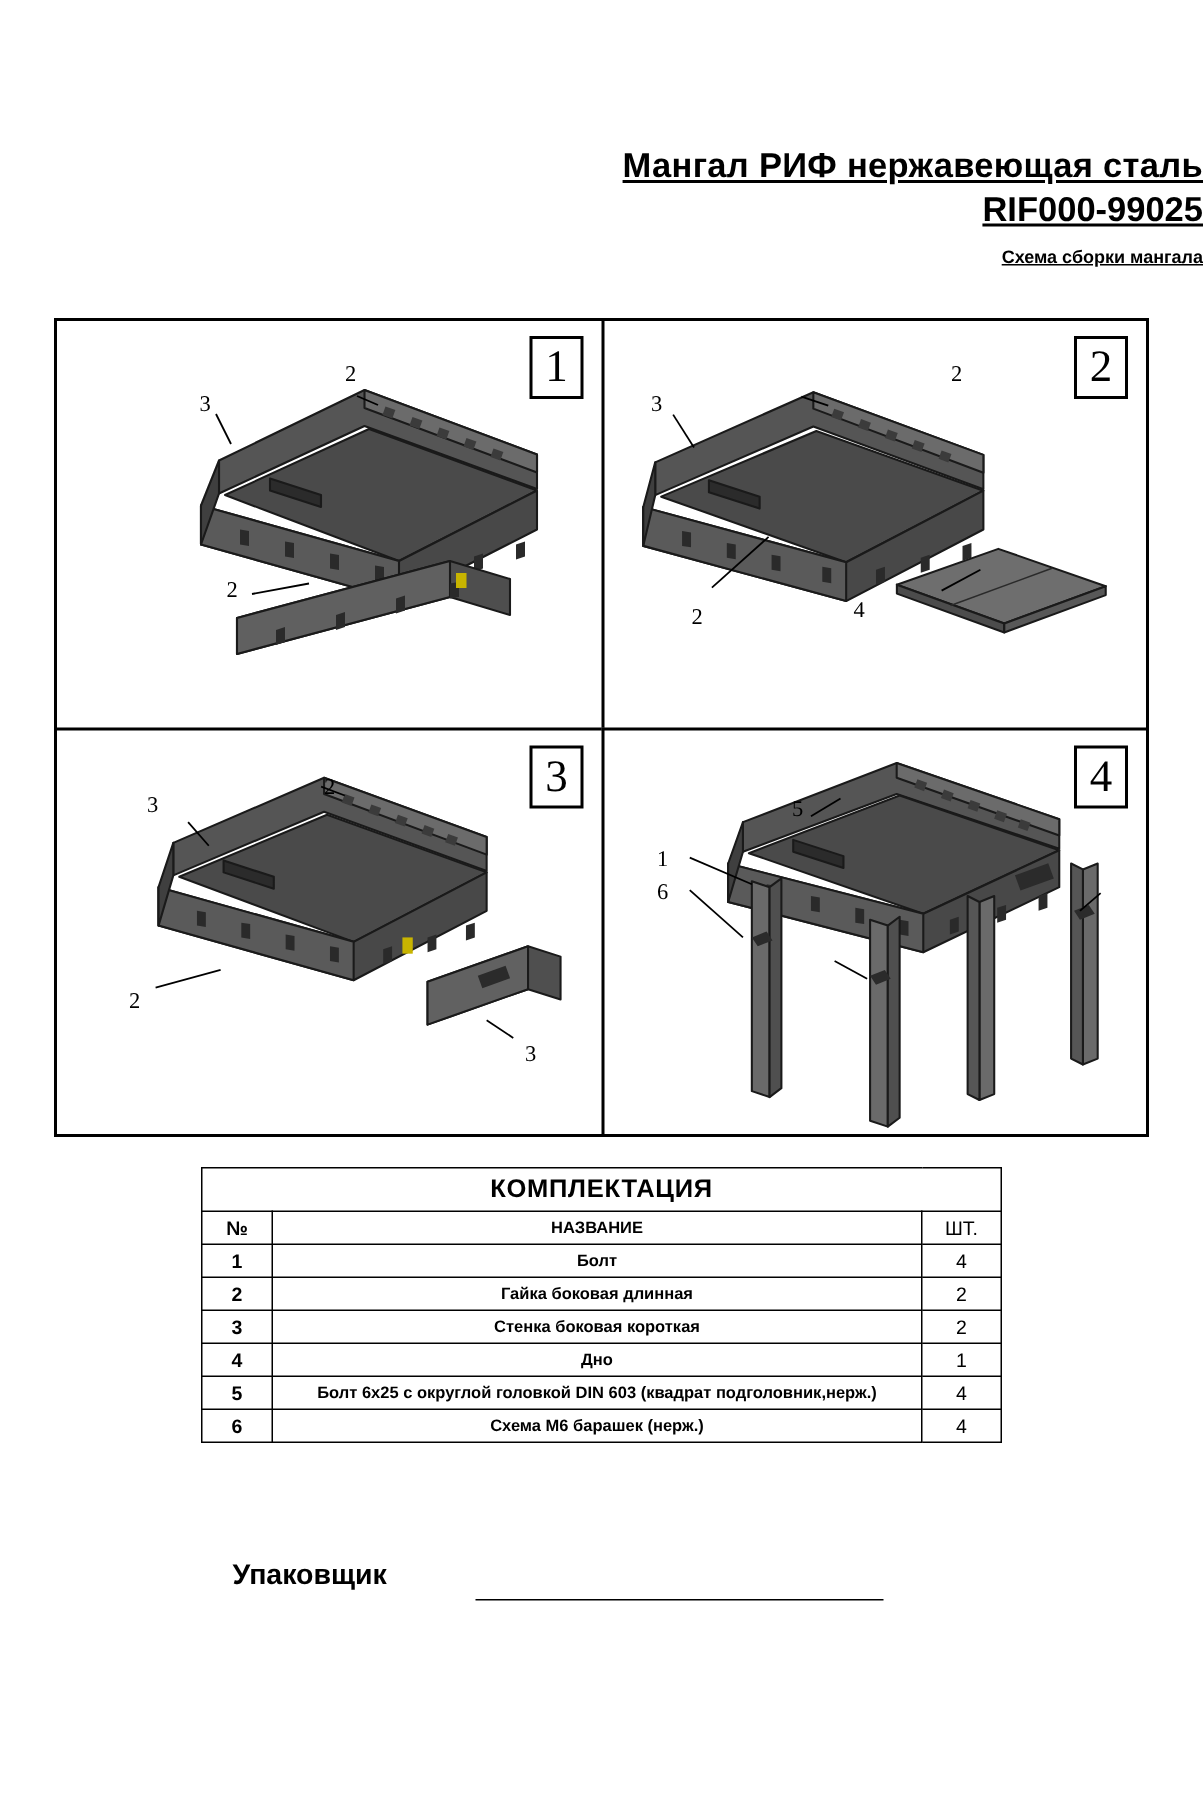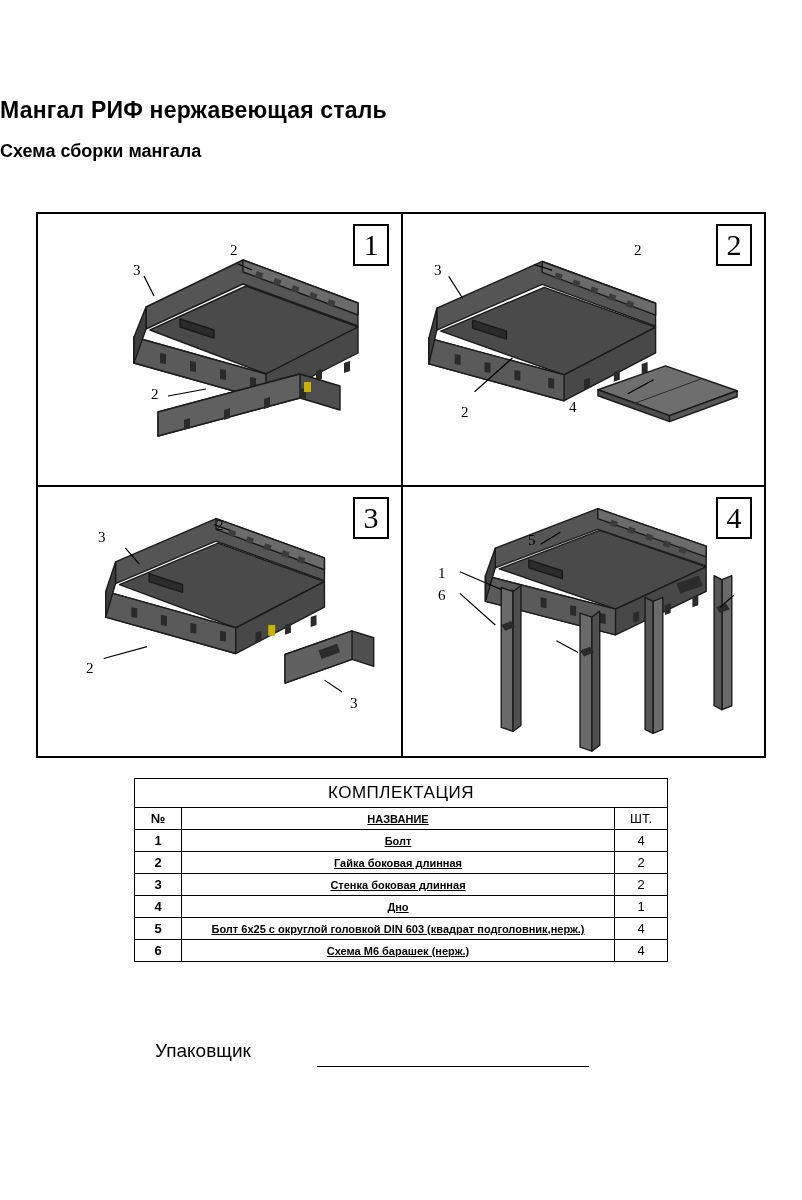--- a/index.html
+++ b/index.html
@@ -22,38 +22,39 @@
     height: 1200px;
     background: #ffffff;
   }
 
   
   .title-block {
     position: absolute;
     left: 0;
     top: 96px;
     width: 802px;
-    text-align: left;
+    text-align: right;
+    text-decoration: underline;
   }
   .title-line1 {
     font-size: 23px;
     font-weight: bold;
     letter-spacing: 0.2px;
     line-height: 28px;
   }
   .title-line2 {
     font-size: 23px;
     font-weight: bold;
     line-height: 30px;
   }
   .title-line3 {
-    font-size: 18px;
+    font-size: 12px;
     font-weight: bold;
     line-height: 30px;
-    margin-top: 12px;
+    margin-top: 2px;
   }
 
   
   .panels {
     position: absolute;
     left: 36px;
     top: 212px;
     width: 730px;
     height: 546px;
     border: 2px solid #000;
@@ -109,40 +110,41 @@
     font-size: 11px;
   }
   .parts-table td, .parts-table th {
     border: 1.5px solid #000;
     padding: 3px 2px;
     text-align: center;
     vertical-align: middle;
   }
   .parts-table .head-title {
     font-size: 17px;
-    font-weight: normal;
+    font-weight: bold;
     padding: 4px 0;
     letter-spacing: 0.5px;
   }
   .parts-table .col-head {
     font-size: 13px;
     font-weight: bold;
     padding: 3px 0;
   }
   .parts-table .c-num { width: 42px; font-size: 13px; font-weight: bold; }
-  .parts-table .c-name { font-size: 11px; font-weight: bold; padding: 4px 6px; text-decoration: underline; }
+  .parts-table .c-name { font-size: 11px; font-weight: bold; padding: 4px 6px; }
   .parts-table .c-qty { width: 48px; font-size: 13px; font-weight: normal; }
 
   
   .footer {
     position: absolute;
     left: 155px;
     top: 1040px;
     width: 480px;
     height: 34px;
+    font-weight: bold;
   }
   .footer-label {
     position: absolute;
     left: 0;
     top: 0;
     font-size: 19px;
   }
   .footer-line {
     position: absolute;
     left: 162px;
@@ -151,20 +153,21 @@
     border-bottom: 1.5px solid #000;
   }
 </style>
 </head>
 <body>
 
 <div class="page">
 
   <div class="title-block">
     <div class="title-line1">Мангал РИФ нержавеющая сталь</div>
+    <div class="title-line2">RIF000-99025</div>
     <div class="title-line3">Схема сборки  мангала</div>
   </div>
 
   <div class="panels">
 
     <div class="panel a">
       <div class="panel-num">1</div>
       <svg class="art" viewBox="0 0 363 271">
         <g stroke="#1a1a1a" stroke-width="1.4" fill="none" stroke-linejoin="round">
 
@@ -392,21 +395,21 @@
         <td class="c-name">Болт</td>
         <td class="c-qty">4</td>
       </tr>
       <tr>
         <td class="c-num">2</td>
         <td class="c-name">Гайка боковая длинная</td>
         <td class="c-qty">2</td>
       </tr>
       <tr>
         <td class="c-num">3</td>
-        <td class="c-name">Стенка боковая длинная</td>
+        <td class="c-name">Стенка боковая короткая</td>
         <td class="c-qty">2</td>
       </tr>
       <tr>
         <td class="c-num">4</td>
         <td class="c-name">Дно</td>
         <td class="c-qty">1</td>
       </tr>
       <tr>
         <td class="c-num">5</td>
         <td class="c-name">Болт 6х25 с округлой головкой DIN 603 (квадрат подголовник,нерж.)</td>

